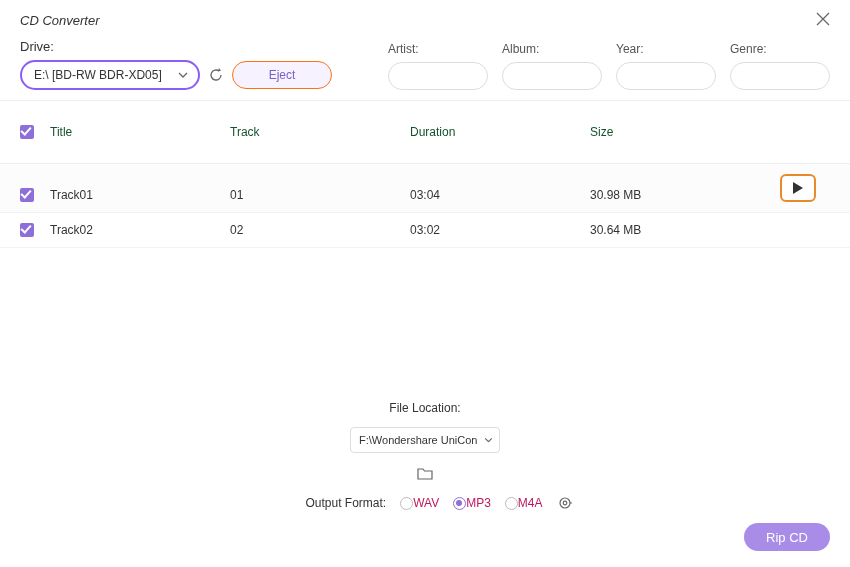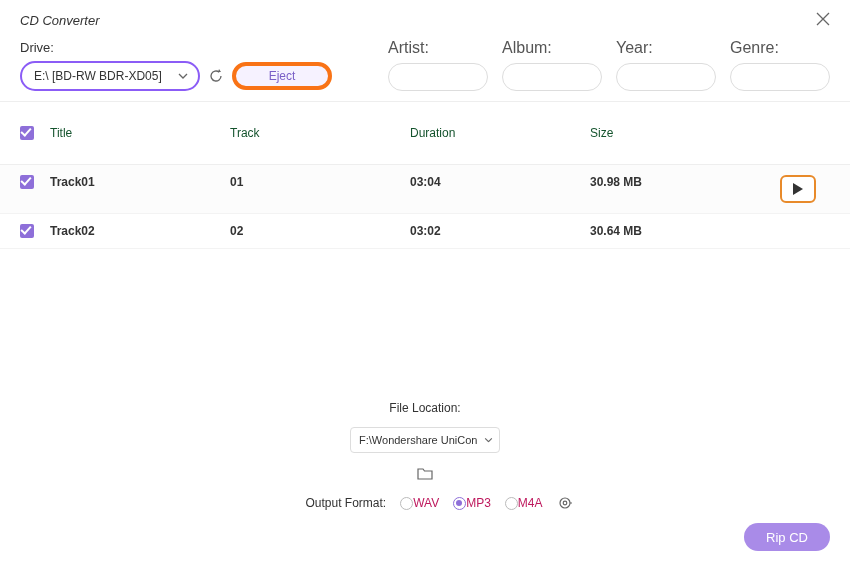--- a/index.html
+++ b/index.html
@@ -4,43 +4,43 @@
 <style>
 * { box-sizing: border-box; margin: 0; padding: 0; font-family: -apple-system, BlinkMacSystemFont, "Segoe UI", Arial, sans-serif; }
 body { width: 850px; height: 567px; background: #fff; font-size: 13px; color: #333; position: relative; }
 
 .titlebar { display: flex; align-items: center; justify-content: space-between; padding: 8px 14px 6px 20px; font-style: italic; }
 .titlebar .title { font-size: 13px; color: #333; }
 .titlebar .close { font-size: 18px; color: #666; cursor: pointer; padding: 2px 6px; }
 
 .topform { display: flex; align-items: flex-end; padding: 0 20px 10px 20px; gap: 14px; }
 .field { display: flex; flex-direction: column; gap: 6px; }
-.field label { font-size: 16px; color: #555; }
+.field label { font-size: 12px; color: #555; }
 .field input { height: 28px; border: 1px solid #ddd; border-radius: 14px; padding: 0 12px; font-size: 12px; background: #fff; outline: none; }
 
 .drive-group { display: flex; flex-direction: column; gap: 6px; justify-content: center; }
 .drive-row { display: flex; align-items: center; gap: 8px; }
 .drive-select { position: relative; width: 180px; height: 30px; border: 2px solid #8b5cf6; border-radius: 15px; display: flex; align-items: center; padding: 0 26px 0 12px; cursor: pointer; background: #fff; }
 .drive-select .val { font-size: 12px; color: #333; }
 .drive-select .caret { position: absolute; right: 10px; top: 50%; transform: translateY(-50%); }
 .refresh { width: 16px; height: 16px; cursor: pointer; color: #666; }
 
-.eject { width: 100px; height: 28px; border: 4px solid #f97316; color: #7a5fc7; background: #f6f2ff; border-radius: 14px; font-size: 12px; cursor: pointer; }
+.eject { width: 100px; height: 28px; border: 1px solid #f97316; color: #7a5fc7; background: #f6f2ff; border-radius: 14px; font-size: 12px; cursor: pointer; }
 
 .meta-fields { display: flex; gap: 14px; margin-left: auto; }
 
 .table-head { display: flex; align-items: flex-start; padding: 24px 20px; border-top: 1px solid #eee; border-bottom: 1px solid #eee; font-size: 12px; color: #14532d; }
 .col-check { width: 30px; }
 .col-title { width: 180px; }
 .col-track { width: 180px; }
 .col-duration { width: 180px; }
 .col-size { flex: 1; }
 .col-play { width: 50px; }
 
-.row { display: flex; align-items: flex-start; padding: 10px 20px; border-bottom: 1px solid #f3f3f3; font-size: 12px; font-weight: bold; }
+.row { display: flex; align-items: flex-end; padding: 10px 20px; border-bottom: 1px solid #f3f3f3; font-size: 12px; }
 .row.highlight { background: #fcfcfc; }
 .checkbox { width: 14px; height: 14px; border-radius: 2px; background: #8e6fd9; position: relative; cursor: pointer; }
 .checkbox::after { content: ""; position: absolute; left: 3px; top: 0px; width: 4px; height: 8px; border: solid #fff; border-width: 0 2px 2px 0; transform: rotate(42deg); }
 
 .play-btn { width: 36px; height: 28px; border: 2px solid #e88a2a; border-radius: 6px; display: flex; align-items: center; justify-content: center; cursor: pointer; background: #fff; }
 .play-btn svg { fill: #333; }
 
 .footer { position: absolute; bottom: 2px; left: 0; right: 0; display: flex; align-items: center; padding: 12px 20px 14px 20px; gap: 12px; flex-direction: column; }
 .footer .lbl { font-size: 12px; color: #333; }
 .loc-select { width: 150px; height: 26px; border: 1px solid #ddd; border-radius: 4px; display: flex; align-items: center; padding: 0 22px 0 8px; position: relative; cursor: pointer; }

